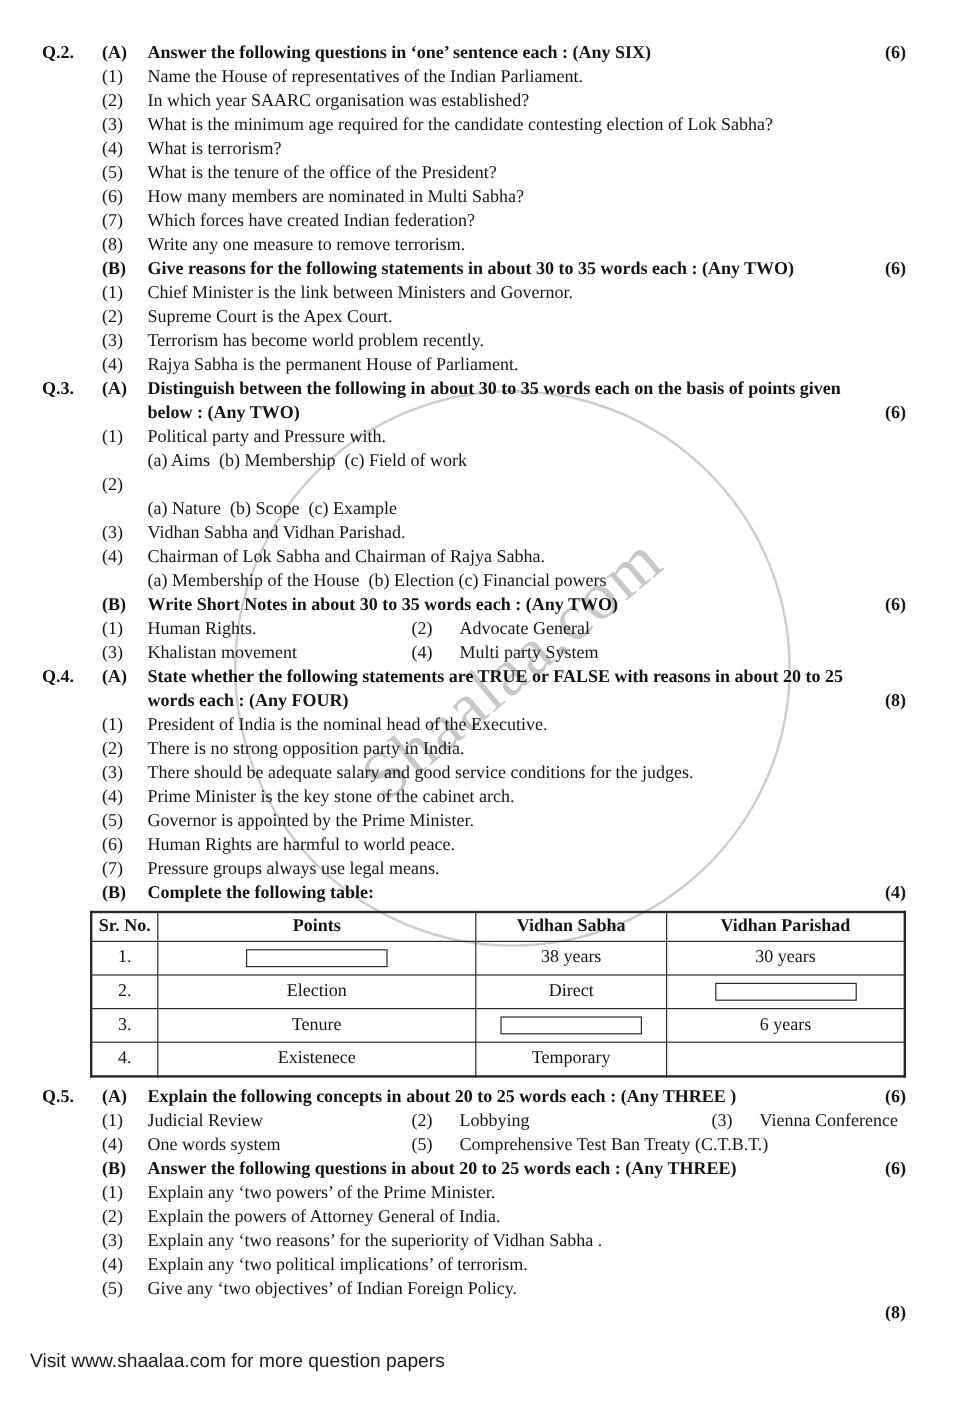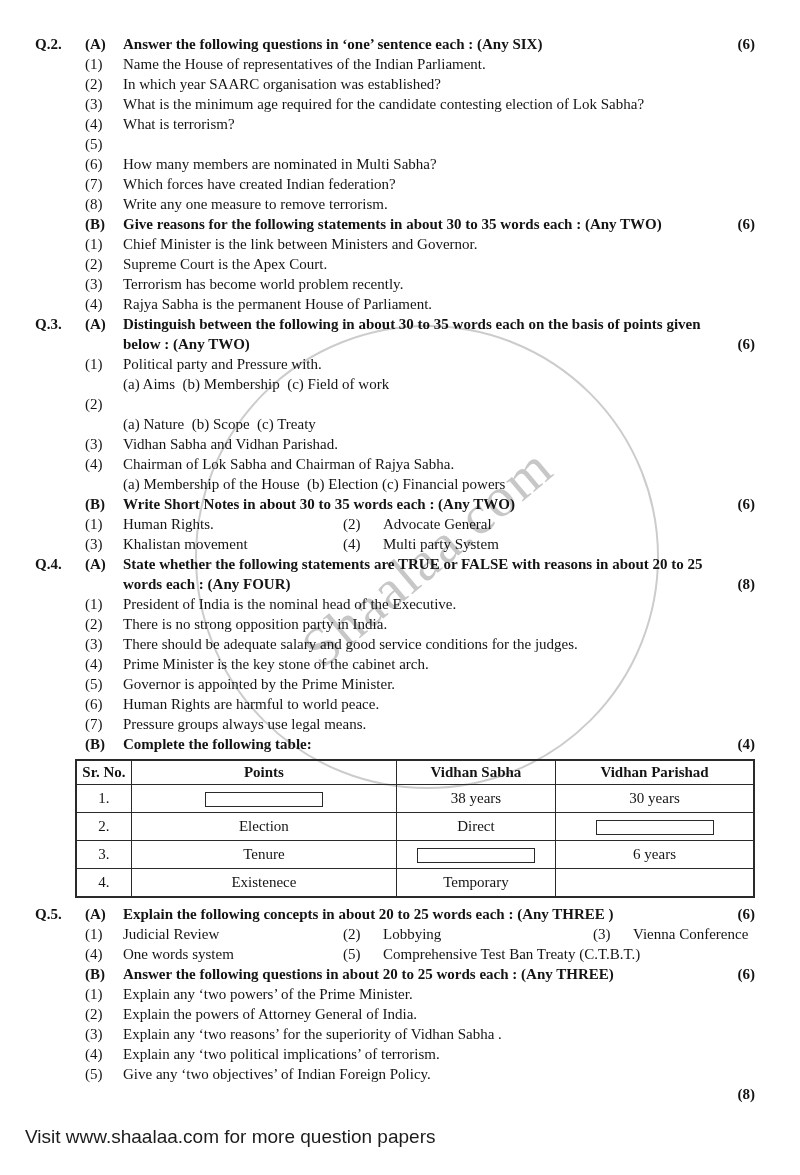--- a/index.html
+++ b/index.html
@@ -45,21 +45,21 @@
   .qtable th { font-weight:bold; height:24px; }
   .col-sr { width:56px; } .col-points { width:268px; }
   .col-vs { width:160px; } .col-vp { width:200px; }
   .blank-box {
     display:inline-block; width:118px; height:15px;
     border:1.4px solid #2a2a2a; background:#ffffff; vertical-align:middle;
   }
   
   .footer {
     position:absolute; left:25px; top:1126px; z-index:1;
-    font-family:"Liberation Sans", sans-serif; font-size:19px; color:#1c1c1c;
+    font-family:"Liberation Sans", sans-serif; font-size:16px; color:#1c1c1c;
   }
 </style>
 </head>
 <body>
 
 <div class="page">
 
   <div class="watermark">
     <div class="watermark-text">Shaalaa.com</div>
   </div>
@@ -88,20 +88,21 @@
         <span class="txt">What is the minimum age required for the candidate contesting election of Lok Sabha?</span>
       </div>
     <div class="row">
         <span class="qcol"></span>
         <span class="pcol">(4)</span>
         <span class="txt">What is terrorism?</span>
       </div>
     <div class="row">
         <span class="qcol"></span>
         <span class="pcol">(5)</span>
+        <span class="txt">What is the tenure of the office of the President?</span>
       </div>
     <div class="row">
         <span class="qcol"></span>
         <span class="pcol">(6)</span>
         <span class="txt">How many members are nominated in Multi Sabha?</span>
       </div>
     <div class="row">
         <span class="qcol"></span>
         <span class="pcol">(7)</span>
         <span class="txt">Which forces have created Indian federation?</span>
@@ -155,21 +156,21 @@
         <span class="pcol"></span>
         <span class="txt">(a) Aims  (b) Membership  (c) Field of work</span>
       </div>
     <div class="row">
         <span class="qcol"></span>
         <span class="pcol">(2)</span>
       </div>
     <div class="row">
         <span class="qcol"></span>
         <span class="pcol"></span>
-        <span class="txt">(a) Nature  (b) Scope  (c) Treaty</span>
+        <span class="txt">(a) Nature  (b) Scope  (c) Example</span>
       </div>
     <div class="row">
         <span class="qcol"></span>
         <span class="pcol">(3)</span>
         <span class="txt">Vidhan Sabha and Vidhan Parishad.</span>
       </div>
     <div class="row">
         <span class="qcol"></span>
         <span class="pcol">(4)</span>
         <span class="txt">Chairman of Lok Sabha and Chairman of Rajya Sabha.</span>

